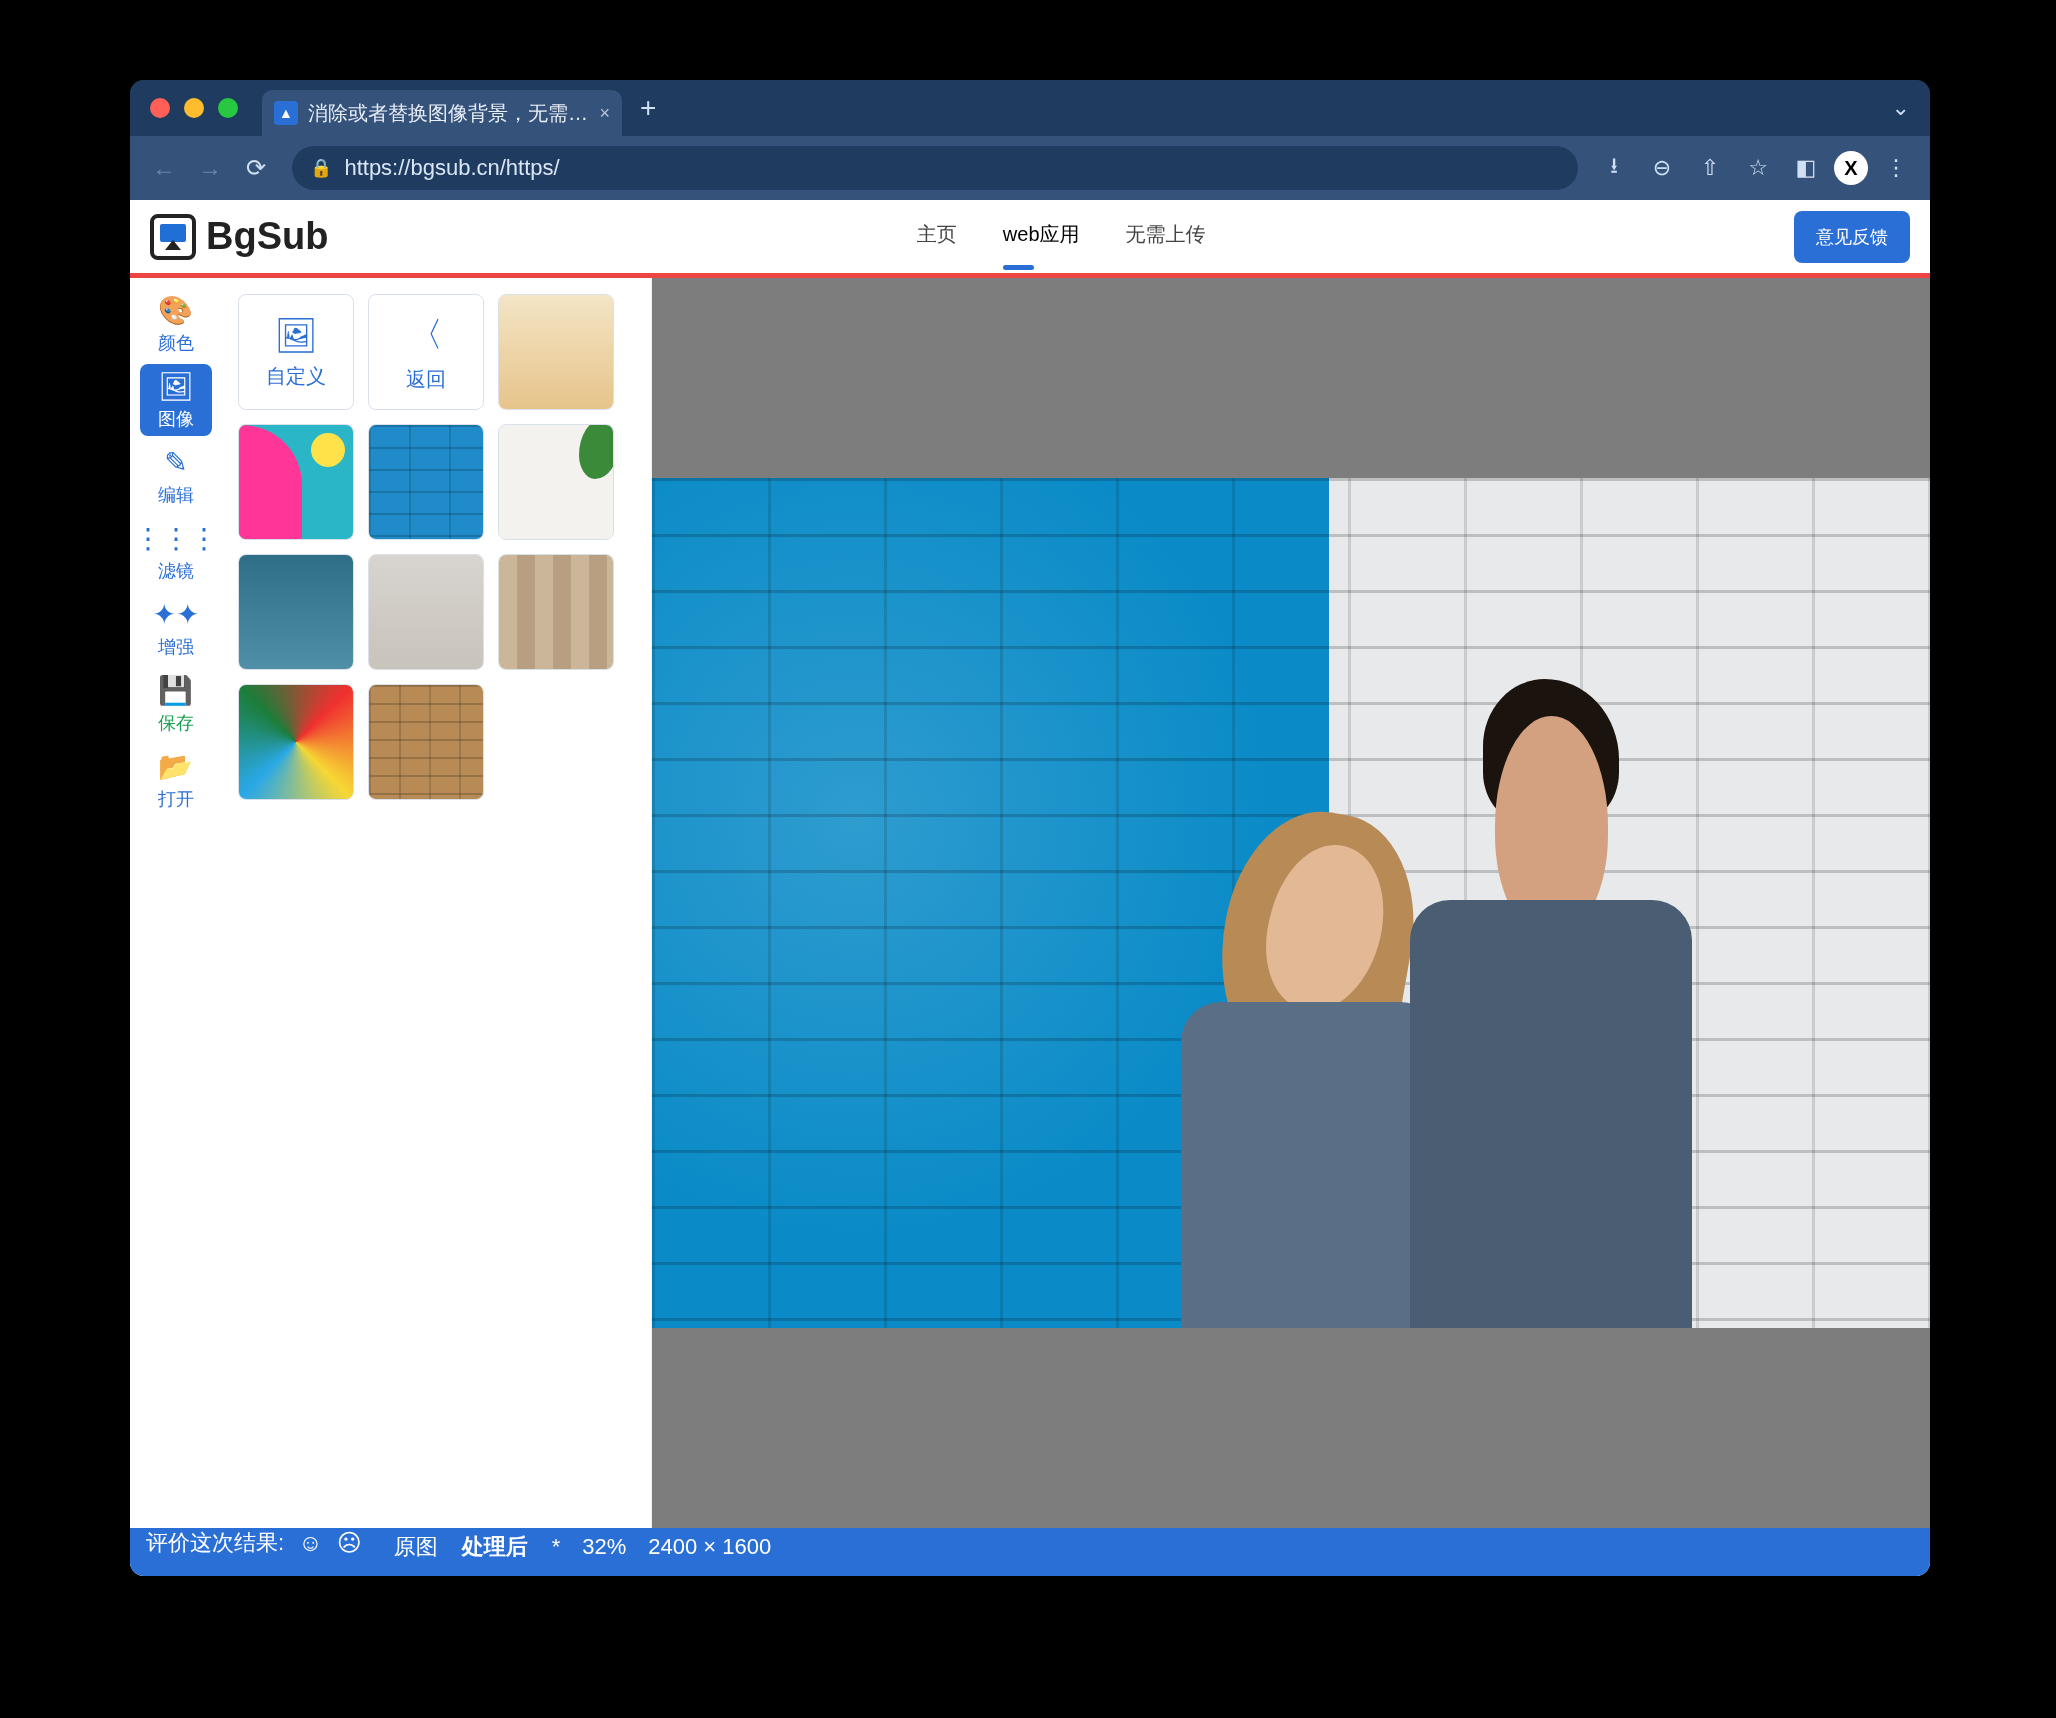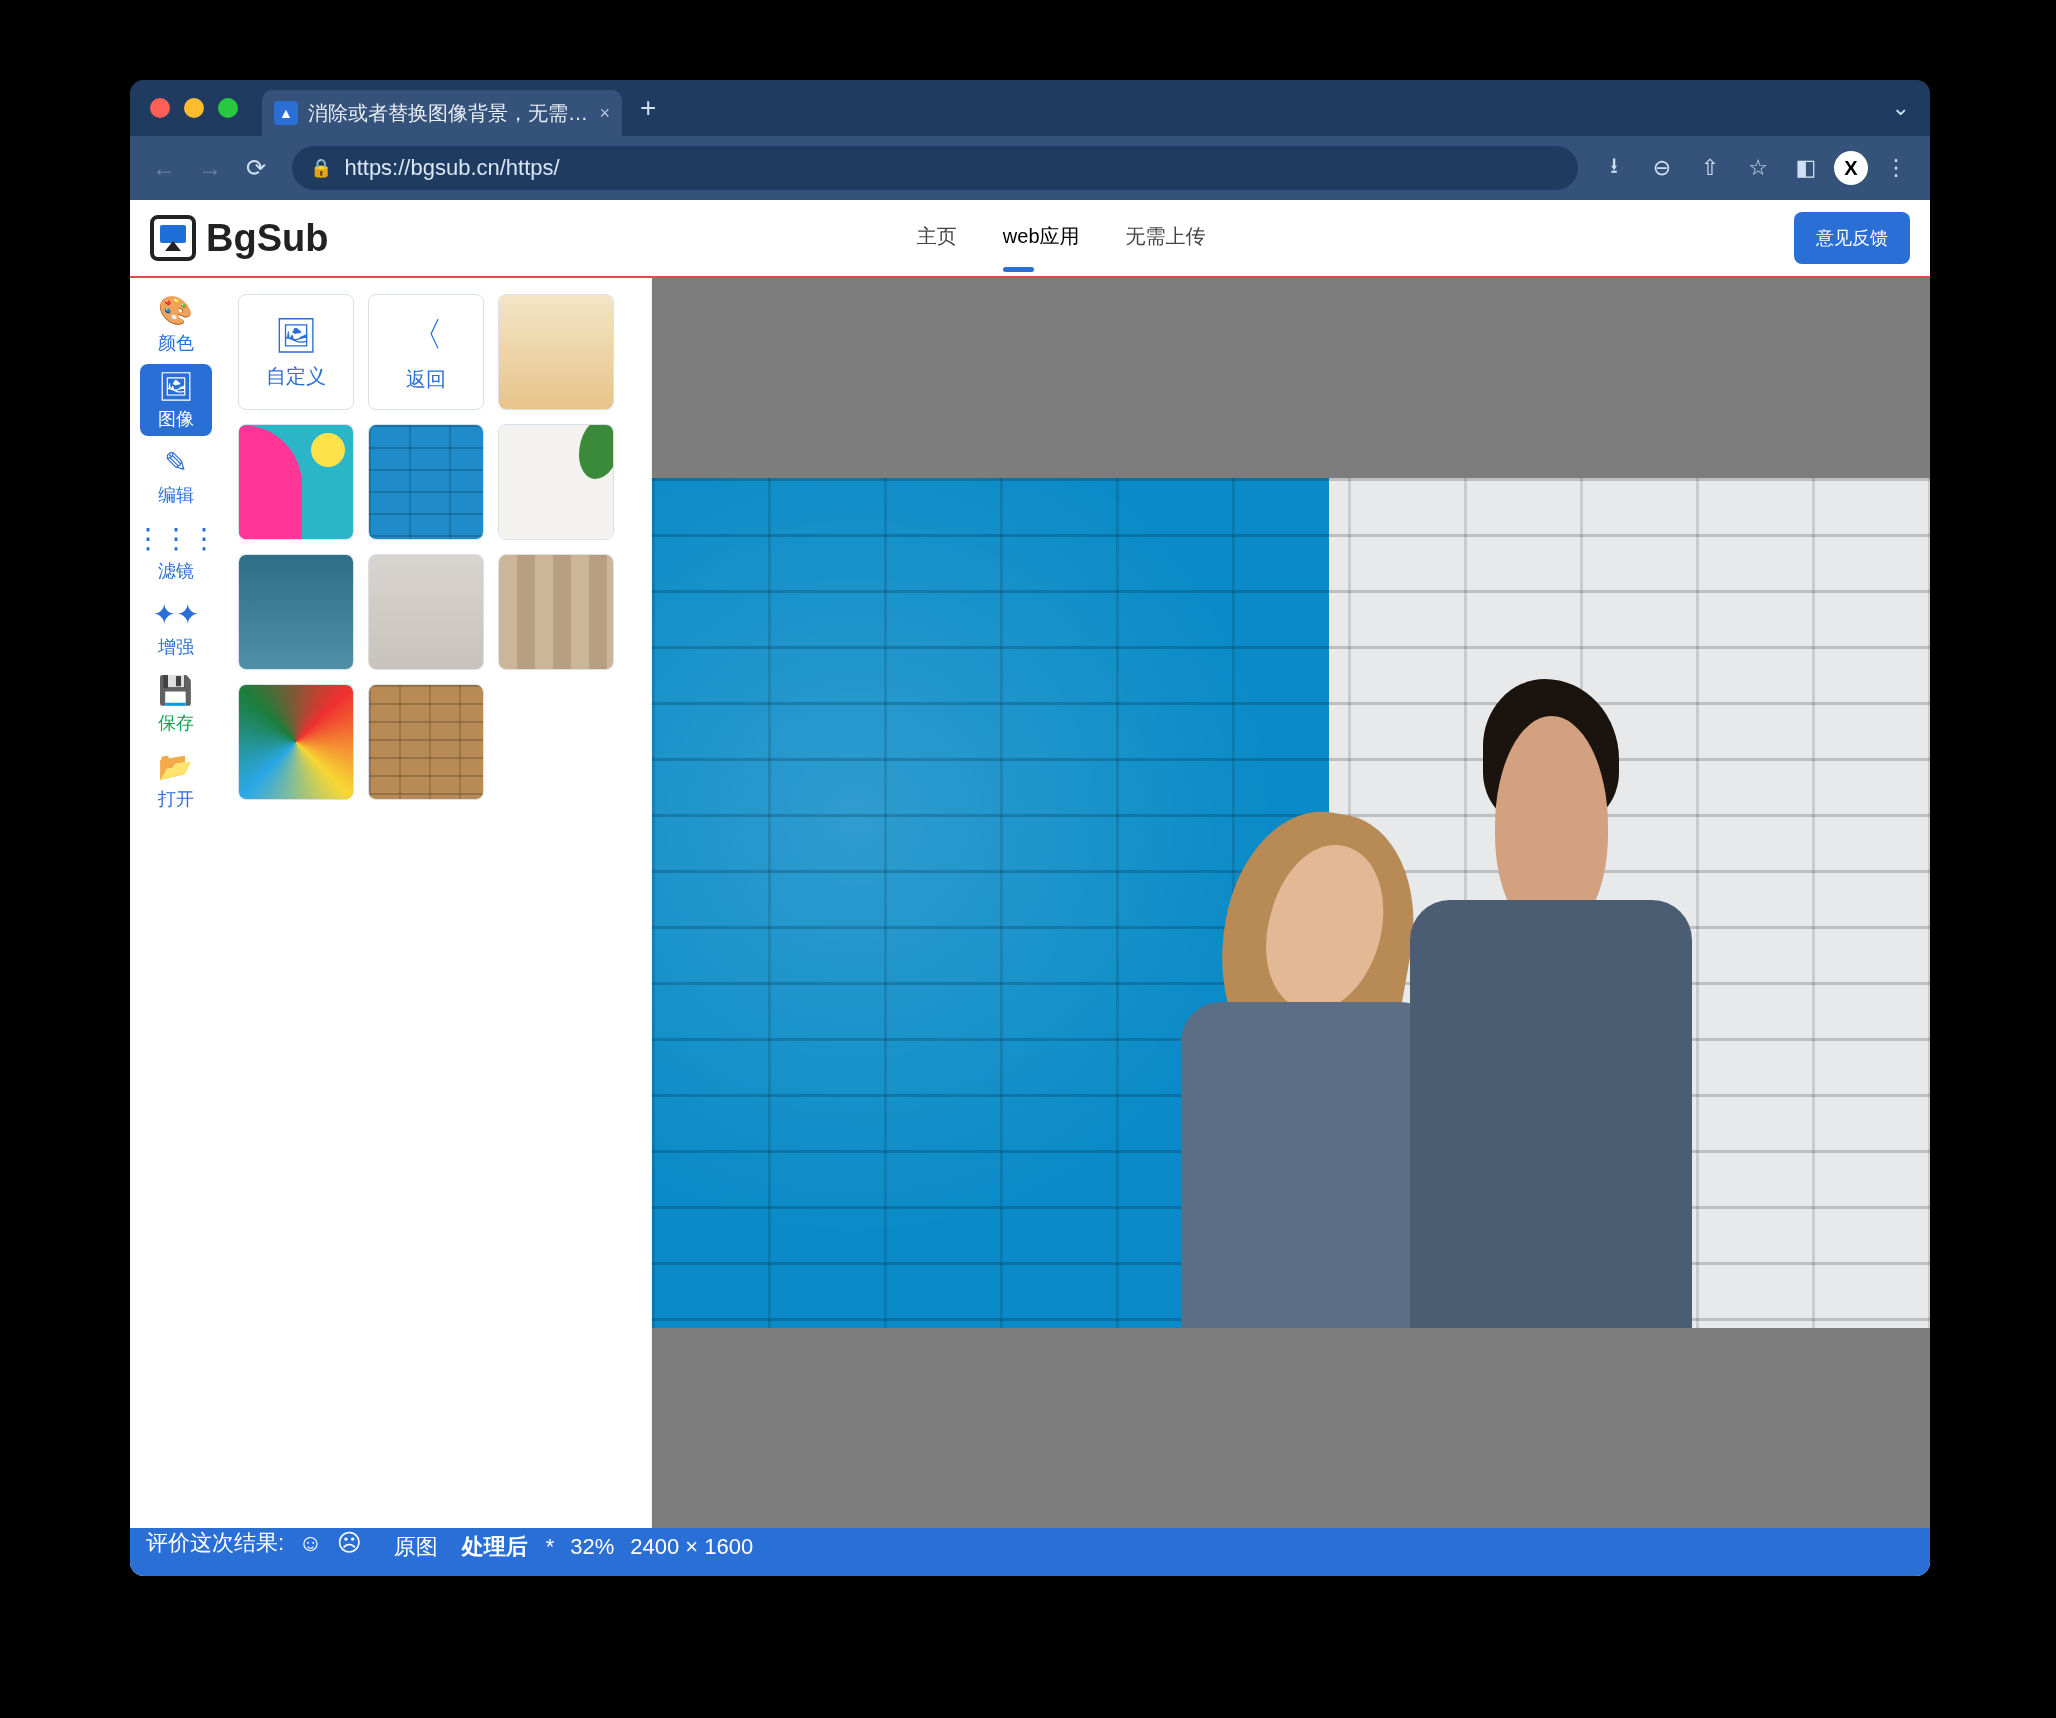--- a/index.html
+++ b/index.html
@@ -105,21 +105,21 @@
     background:#fff;
     display:flex;
     flex-direction:column;
     min-height:0;
   }
   .site-header {
     height: 78px;
     display:flex;
     align-items:center;
     padding: 0 20px;
-    border-bottom: 2px solid #ef4444;
+    border-bottom: 5px solid #ef4444;
   }
   .logo {
     display:flex;align-items:center;gap:10px;
     font-size:38px;font-weight:700;color:#222;
   }
   .logo-mark {
     width:46px;height:46px;border:4px solid #222;border-radius:8px;
     display:flex;align-items:center;justify-content:center;position:relative;background:#fff;
   }
   .logo-mark::before {
@@ -204,21 +204,21 @@
   .woman-head{position:absolute;top:8%;left:36%;width:38%;height:32%;background:#e2b895;border-radius:48% 52% 50% 50%;transform:rotate(16deg);}
   .woman-hair{position:absolute;top:2%;left:20%;width:64%;height:52%;background:#b88a55;border-radius:50% 50% 40% 60%;transform:rotate(10deg);}
 
   
   .status-bar {
     height: 48px;background:#2a6fd6;color:#fff;display:flex;align-items:flex-start;
     font-size:22px;padding:0 16px;gap:20px;
   }
   .status-left{display:flex;align-items:center;gap:14px;}
   .face{font-size:24px;cursor:pointer;}
-  .status-center{margin-left:auto;display:flex;align-items:center;gap:16px;}
+  .status-center{margin-left:auto;display:flex;align-items:center;gap:22px;}
   .tab-toggle{display:flex;gap:0;}
   .tab-toggle span{padding:4px 12px;cursor:pointer;}
   .tab-toggle span.sel{font-weight:700;}
   .asterisk{margin-left:-10px;}
   .status-meta{}
   .status-spacer{flex:1;}
 
   
   .t-sand{background:linear-gradient(#f3e5c6,#e7c48a);}
   .t-geo{position:relative;background:#2bb6c8;}

